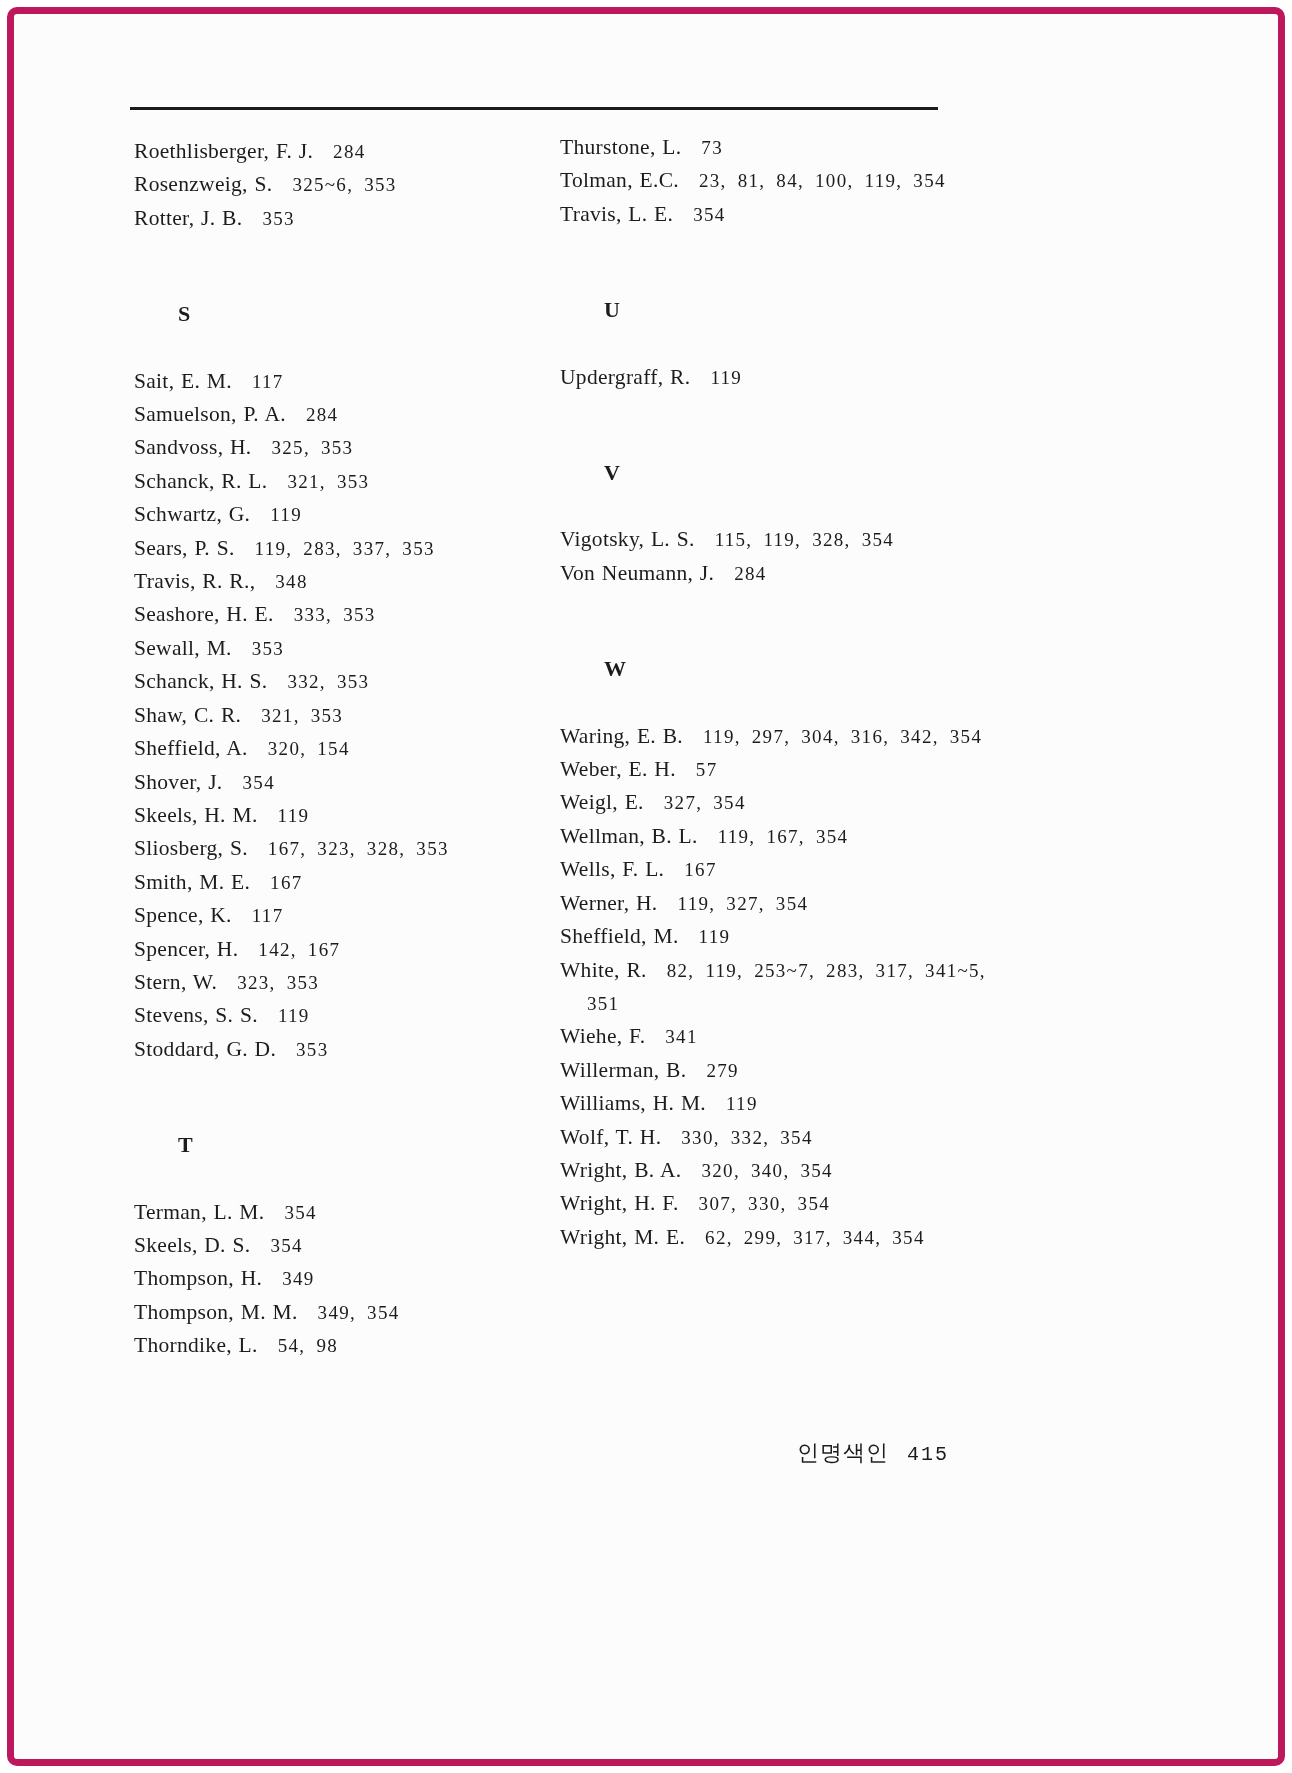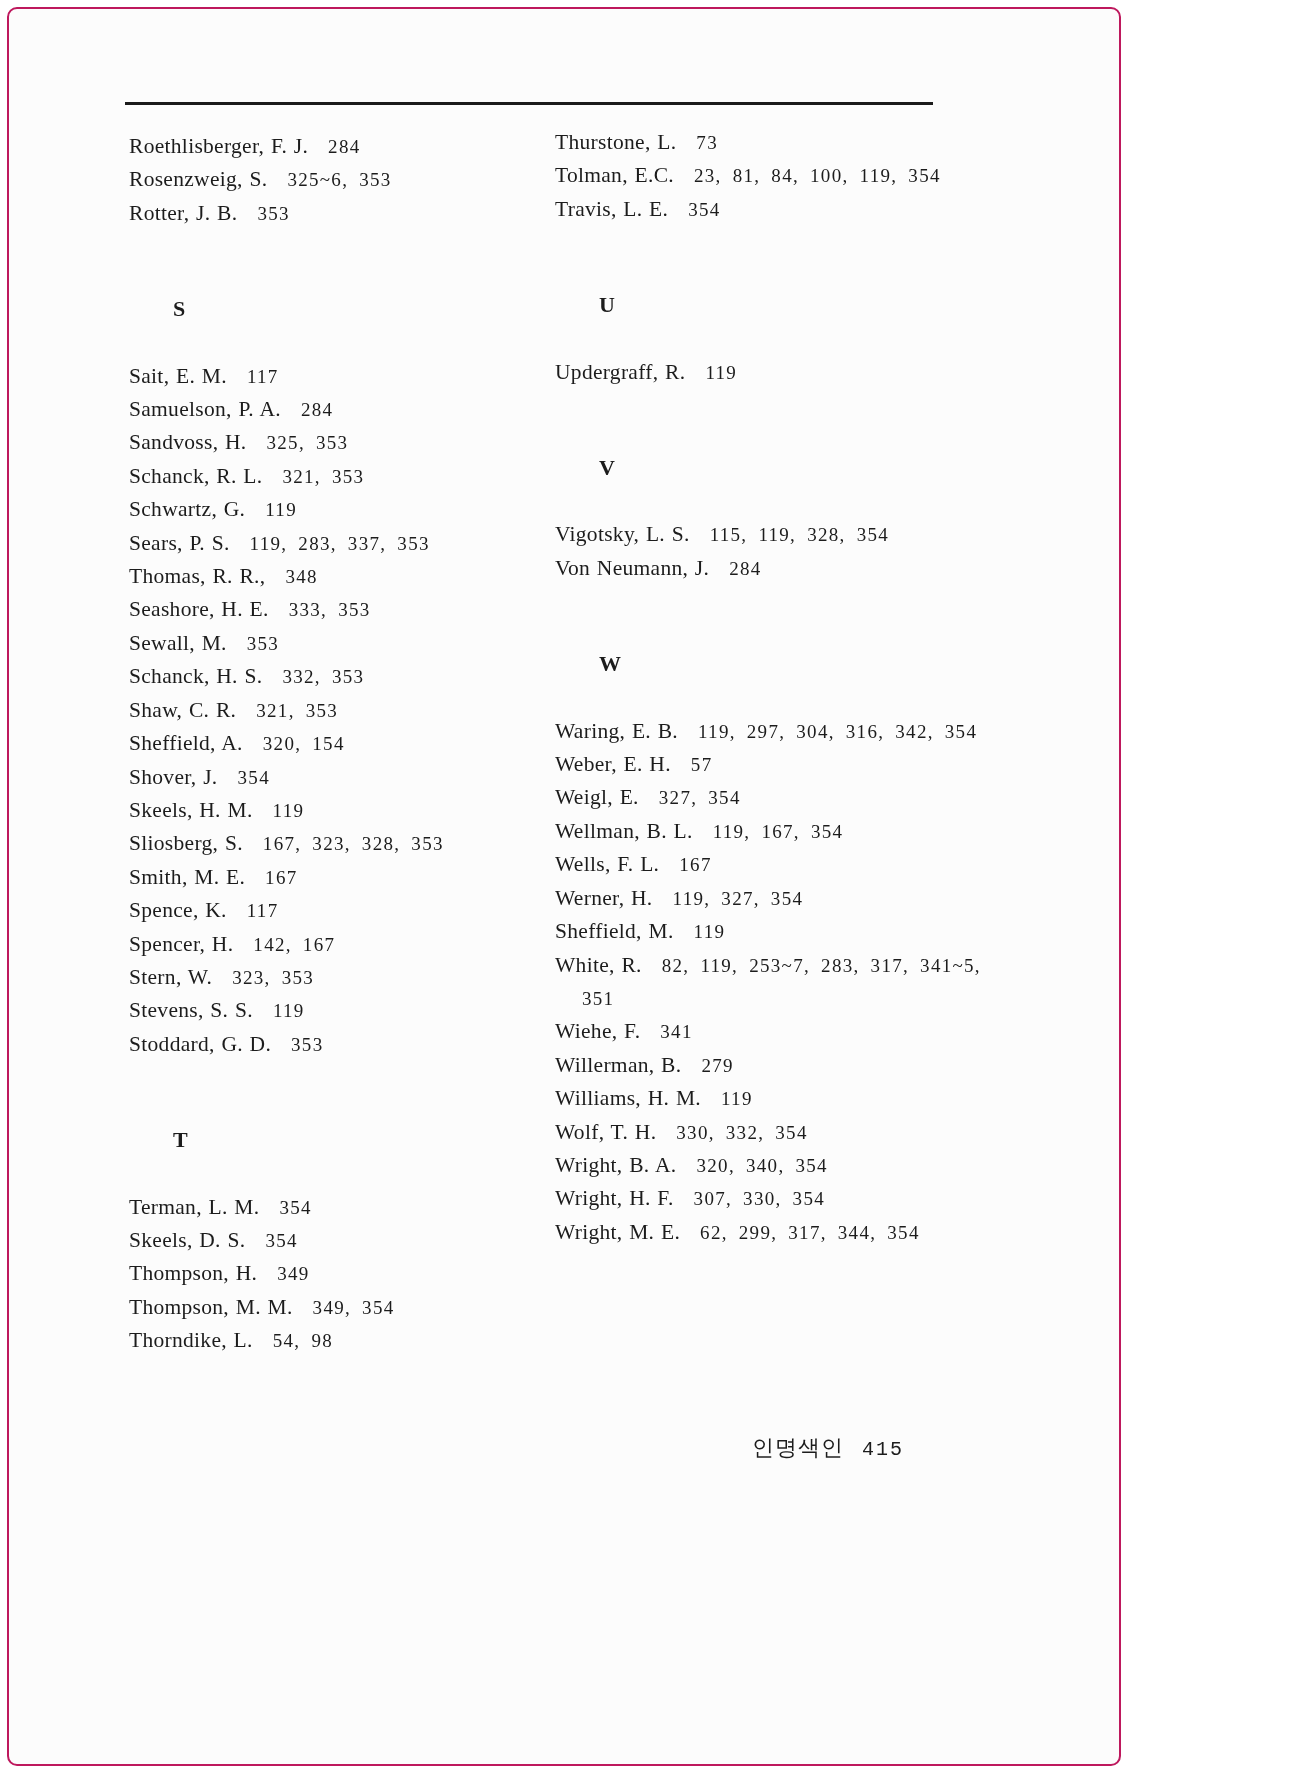--- a/index.html
+++ b/index.html
@@ -6,22 +6,22 @@
   html, body {
     width: 1292px; height: 1773px;
     background: #ffffff;
     font-family: "Liberation Serif", "DejaVu Serif", serif;
     color: #1c1c1c;
     overflow: hidden;
   }
   .scan-frame {
     position: absolute;
     left: 7px; top: 7px;
-    width: 1114px; height: 1759px;
-    border: 2px solid #be185d;
+    width: 1278px; height: 1759px;
+    border: 7px solid #be185d;
     border-radius: 10px;
     background: #fcfcfc;
     overflow: hidden;
   }
   .top-rule {
     position: absolute;
     left: 116px; top: 93px;
     width: 808px; height: 3px;
     background: #1b1b1b;
   }
@@ -57,20 +57,21 @@
   }
   .page-footer {
     position: absolute;
     left: 743px; top: 1424px;
     font-size: 22px;
     letter-spacing: 1px;
   }
   .footer-title {
     font-family: "Liberation Serif", "DejaVu Serif", serif;
     margin-right: 18px;
+    margin-left: 40px;
   }
   .footer-page-number {
     font-size: 20px;
     letter-spacing: 2px;
     font-family: Liberation Mono, monospace;
   }
 </style>
 </head>
 <body>
 
@@ -81,21 +82,21 @@
       <div class="entry"><span class="author-name">Roethlisberger, F. J.</span><span class="page-numbers">284</span></div>
       <div class="entry"><span class="author-name">Rosenzweig, S.</span><span class="page-numbers">325~6, 353</span></div>
       <div class="entry"><span class="author-name">Rotter, J. B.</span><span class="page-numbers">353</span></div>
       <div class="section-letter">S</div>
       <div class="entry"><span class="author-name">Sait, E. M.</span><span class="page-numbers">117</span></div>
       <div class="entry"><span class="author-name">Samuelson, P. A.</span><span class="page-numbers">284</span></div>
       <div class="entry"><span class="author-name">Sandvoss, H.</span><span class="page-numbers">325, 353</span></div>
       <div class="entry"><span class="author-name">Schanck, R. L.</span><span class="page-numbers">321, 353</span></div>
       <div class="entry"><span class="author-name">Schwartz, G.</span><span class="page-numbers">119</span></div>
       <div class="entry"><span class="author-name">Sears, P. S.</span><span class="page-numbers">119, 283, 337, 353</span></div>
-      <div class="entry"><span class="author-name">Thomas, R. R.,</span><span class="page-numbers">348</span></div>
+      <div class="entry"><span class="author-name">Travis, R. R.,</span><span class="page-numbers">348</span></div>
       <div class="entry"><span class="author-name">Seashore, H. E.</span><span class="page-numbers">333, 353</span></div>
       <div class="entry"><span class="author-name">Sewall, M.</span><span class="page-numbers">353</span></div>
       <div class="entry"><span class="author-name">Schanck, H. S.</span><span class="page-numbers">332, 353</span></div>
       <div class="entry"><span class="author-name">Shaw, C. R.</span><span class="page-numbers">321, 353</span></div>
       <div class="entry"><span class="author-name">Sheffield, A.</span><span class="page-numbers">320, 154</span></div>
       <div class="entry"><span class="author-name">Shover, J.</span><span class="page-numbers">354</span></div>
       <div class="entry"><span class="author-name">Skeels, H. M.</span><span class="page-numbers">119</span></div>
       <div class="entry"><span class="author-name">Sliosberg, S.</span><span class="page-numbers">167, 323, 328, 353</span></div>
       <div class="entry"><span class="author-name">Smith, M. E.</span><span class="page-numbers">167</span></div>
       <div class="entry"><span class="author-name">Spence, K.</span><span class="page-numbers">117</span></div>

